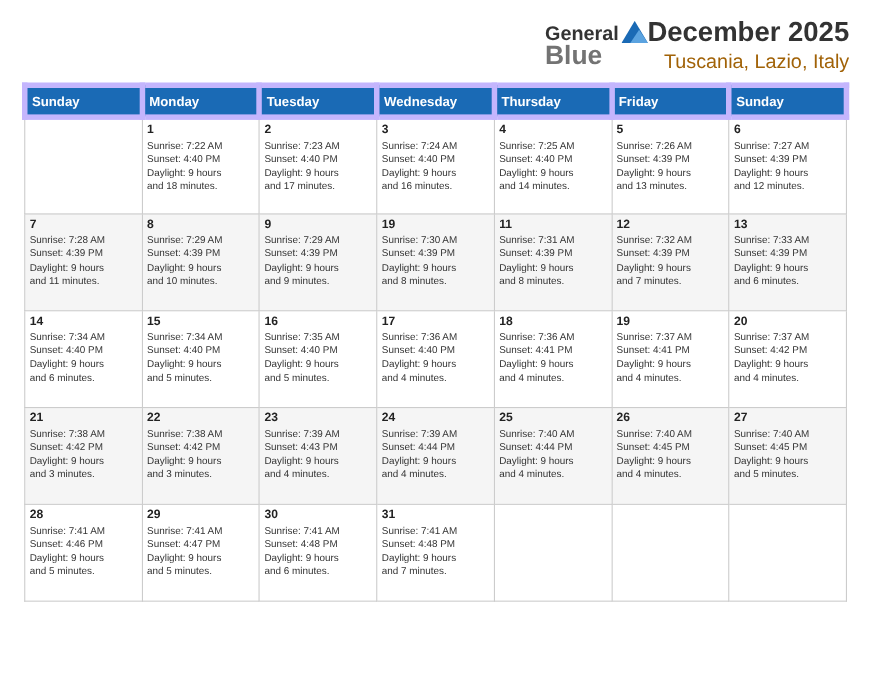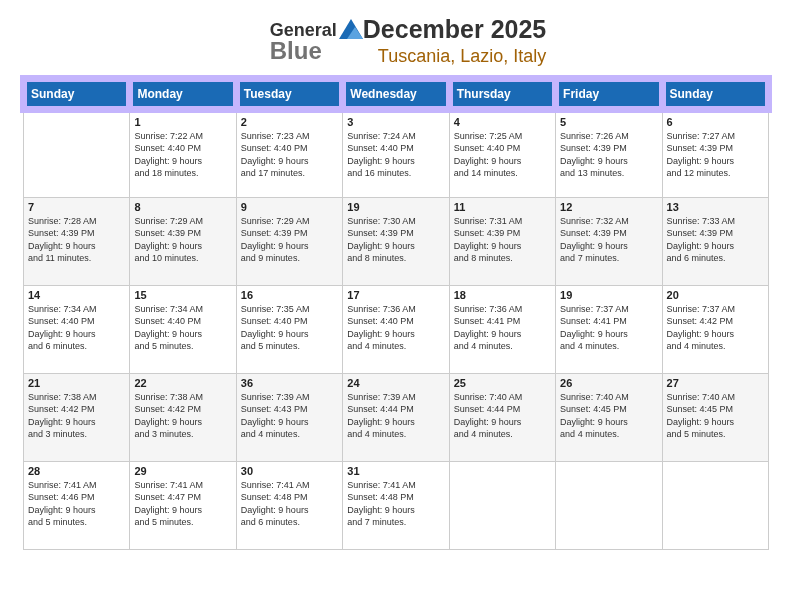--- a/index.html
+++ b/index.html
@@ -12,21 +12,21 @@
     }
     .page {
       width: 792px;
       height: 612px;
       padding: 16px 20px;
       background: #fff;
     }
     .header {
       display: flex;
       align-items: flex-start;
-      justify-content: center;
+      justify-content: flex-end;
       margin-bottom: 8px;
       margin-left: 24px;
     }
     .logo {
       display: flex;
       align-items: center;
       margin-top: 4px;
     }
     .logo-text-general {
       font-size: 18px;
@@ -64,21 +64,21 @@
       border-collapse: collapse;
       table-layout: fixed;
     }
     .calendar th {
       background: #1a6ab5;
       color: #fff;
       font-size: 12px;
       font-weight: bold;
       padding: 5px 4px;
       text-align: left;
-      border: 7px solid #c4b5fd;
+      border: 5px solid #c4b5fd;
     }
     .calendar td {
       border: 1px solid #ccc;
       vertical-align: top;
       padding: 3px 4px;
       font-size: 9.5px;
       color: #333;
       height: 88px;
       background: #fff;
     }
@@ -293,21 +293,21 @@
             <div class="cell-content">and 3 minutes.</div>
           </td>
           <td>
             <span class="day-number">22</span>
             <div class="cell-content">Sunrise: 7:38 AM</div>
             <div class="cell-content">Sunset: 4:42 PM</div>
             <div class="cell-content">Daylight: 9 hours</div>
             <div class="cell-content">and 3 minutes.</div>
           </td>
           <td>
-            <span class="day-number">36</span>
+            <span class="day-number">23</span>
             <div class="cell-content">Sunrise: 7:39 AM</div>
             <div class="cell-content">Sunset: 4:43 PM</div>
             <div class="cell-content">Daylight: 9 hours</div>
             <div class="cell-content">and 4 minutes.</div>
           </td>
           <td>
             <span class="day-number">24</span>
             <div class="cell-content">Sunrise: 7:39 AM</div>
             <div class="cell-content">Sunset: 4:44 PM</div>
             <div class="cell-content">Daylight: 9 hours</div>

